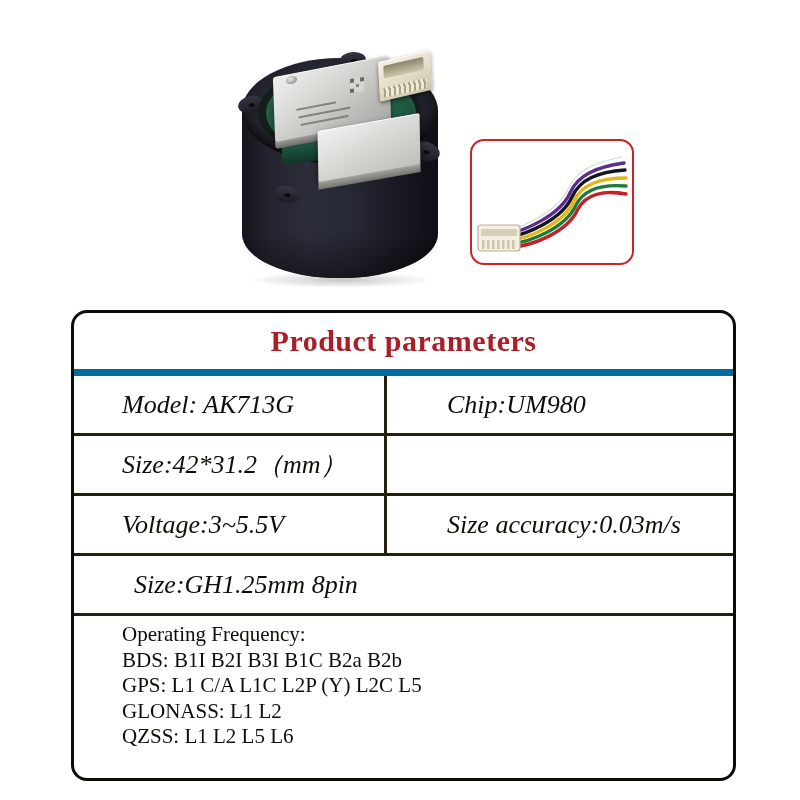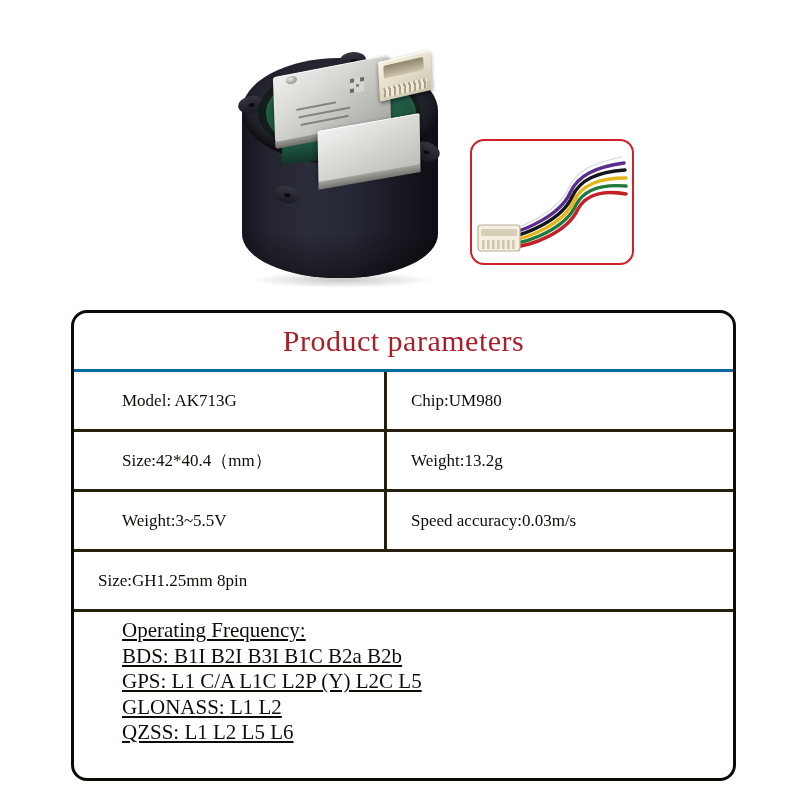--- a/index.html
+++ b/index.html
@@ -127,42 +127,43 @@
   }
   .cable-svg{position:absolute;left:0;top:0;}
 
   
   .params{
     position:absolute;left:71px;top:310px;width:665px;height:471px;
     border:3px solid #0d0b06;border-radius:16px;box-sizing:border-box;background:#fff;
   }
   .title-row{
     height:56px;display:flex;align-items:center;justify-content:center;
-    border-bottom:3px solid #0369a1;
+    border-bottom:7px solid #0369a1;
+    font-weight:bold;
   }
   .title-row .title{
     color:#a81f28;font-size:30px;letter-spacing:.5px;line-height:1;
   }
   .grid-row{
     display:flex;height:57px;border-bottom:3px solid #251f0e;
   }
   .cell{
-    display:flex;align-items:center;font-size:17px;color:#100d08;box-sizing:border-box;
+    display:flex;align-items:center;font-size:26px;color:#100d08;box-sizing:border-box;font-style:italic;
   }
   .cell.left{
     width:313px;border-right:3px solid #251f0e;padding-left:48px;
   }
   .cell.right{
-    flex:1;padding-left:24px;
+    flex:1;padding-left:60px;
   }
   .freq-block{
     padding:6px 0 0 48px;box-sizing:border-box;height:182px;
   }
   .freq-line{
-    font-size:21px;color:#100d08;line-height:25.5px;white-space:pre;text-decoration:underline;
+    font-size:21px;color:#100d08;line-height:25.5px;white-space:pre;
   }
 </style>
 </head>
 <body>
 
 <div class="page">
 
   <div class="photo-area">
 
     <div class="module">
@@ -239,27 +240,26 @@
     <div class="title-row">
       <div class="title">Product parameters</div>
     </div>
 
     <div class="grid-row">
       <div class="cell left">Model: AK713G</div>
       <div class="cell right">Chip:UM980</div>
     </div>
 
     <div class="grid-row">
-      <div class="cell left">Size:42*40.4（mm）</div>
-      <div class="cell right">Weight:13.2g</div>
-    </div>
-
-    <div class="grid-row">
-      <div class="cell left">Weight:3~5.5V</div>
-      <div class="cell right">Speed accuracy:0.03m/s</div>
+      <div class="cell left">Size:42*31.2（mm）</div>
+    </div>
+
+    <div class="grid-row">
+      <div class="cell left">Voltage:3~5.5V</div>
+      <div class="cell right">Size accuracy:0.03m/s</div>
     </div>
 
     <div class="grid-row">
       <div class="cell right">Size:GH1.25mm 8pin</div>
     </div>
 
     <div class="freq-block">
       <div class="freq-line">Operating Frequency:</div>
       <div class="freq-line">BDS: B1I B2I B3I B1C B2a B2b</div>
       <div class="freq-line">GPS: L1 C/A L1C L2P (Y) L2C L5</div>

